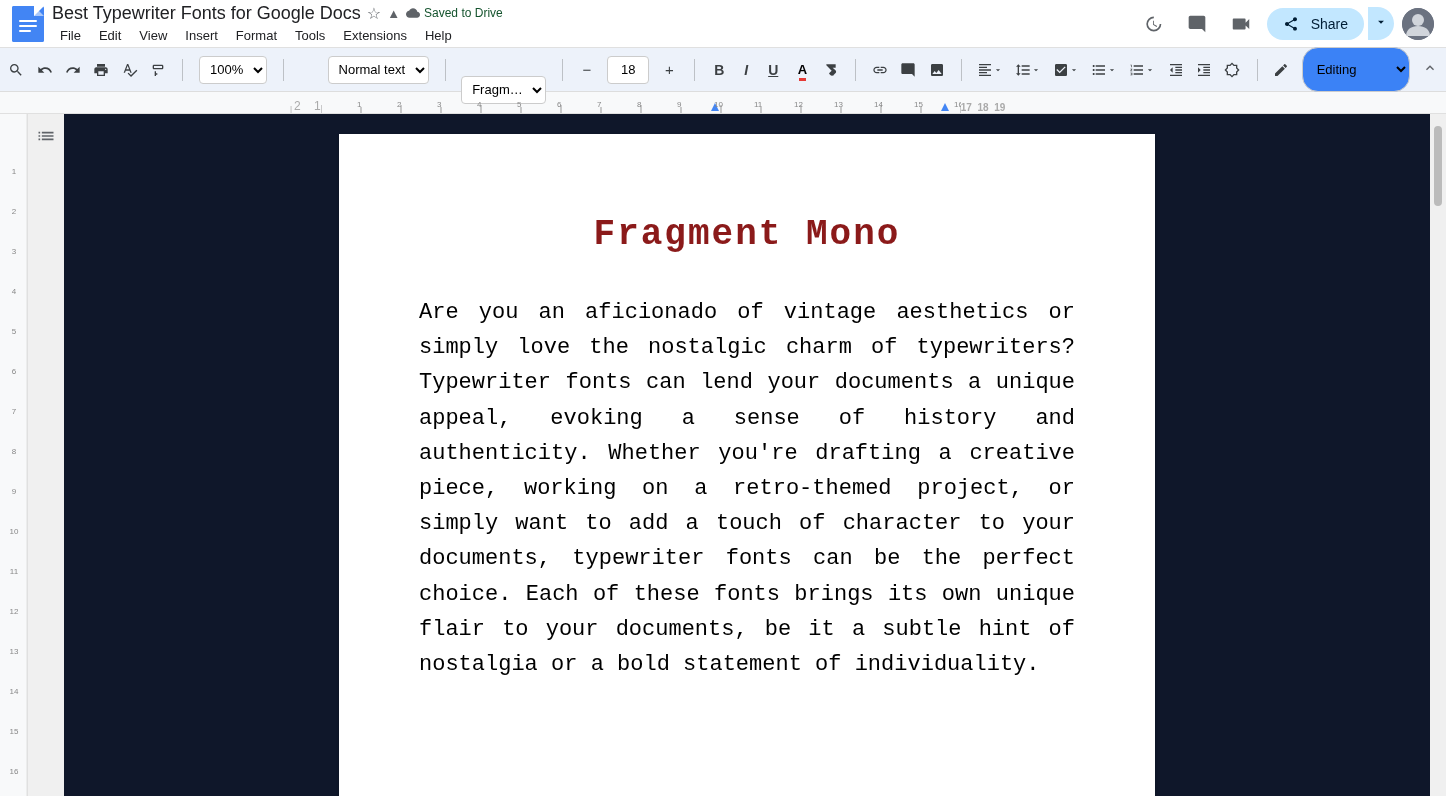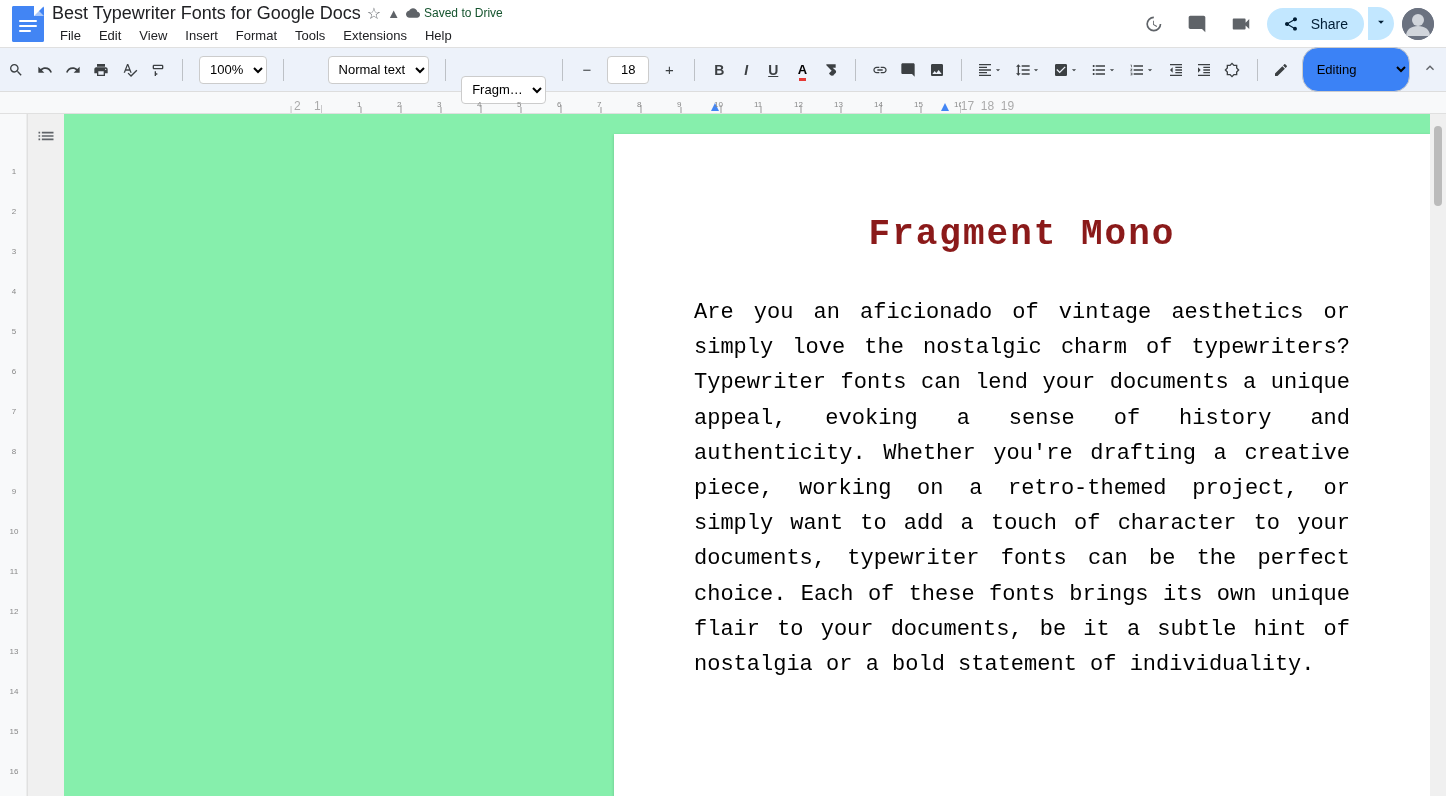--- a/index.html
+++ b/index.html
@@ -48,21 +48,21 @@
     
     #main-area { display: flex; height: calc(796px - 48px - 44px - 22px); overflow: hidden; }
 
     
     #left-ruler { width: 28px; background: #f8f9fa; border-right: 1px solid #e0e0e0; display: flex; flex-direction: column; align-items: center; overflow: hidden; }
 
     
     #outline-panel { width: 36px; padding-top: 12px; display: flex; flex-direction: column; align-items: center; }
 
     
-    #doc-area { flex: 1; overflow-y: auto; background: #86efac; display: flex; justify-content: flex-end; padding: 20px 0; }
+    #doc-area { flex: 1; overflow-y: auto; background: #0f172a; display: flex; justify-content: center; padding: 20px 0; }
     #page { width: 816px; background: #fff; min-height: 1000px; padding: 80px 80px 80px 80px; box-shadow: 0 1px 3px rgba(0,0,0,0.2); position: relative; }
 
     
     #doc-heading {
       font-family: 'Courier New', Courier, monospace;
       font-size: 36px;
       color: #8B1A1A;
       text-align: center;
       font-weight: bold;
       margin-bottom: 40px;
@@ -391,21 +391,21 @@
       <text x="316" y="10" font-size="8" fill="#888">8</text>
       <text x="356" y="10" font-size="8" fill="#888">9</text>
       <text x="393" y="10" font-size="8" fill="#888">10</text>
       <text x="433" y="10" font-size="8" fill="#888">11</text>
       <text x="473" y="10" font-size="8" fill="#888">12</text>
       <text x="513" y="10" font-size="8" fill="#888">13</text>
       <text x="553" y="10" font-size="8" fill="#888">14</text>
       <text x="593" y="10" font-size="8" fill="#888">15</text>
       <text x="633" y="10" font-size="8" fill="#888">16</text>
     </svg>
-    <span style="font-size:12px;color:#aaa;">17&nbsp;&nbsp;18&nbsp;&nbsp;19</span>
+    <span style="font-size:10px;color:#aaa;font-weight:bold;">17&nbsp;&nbsp;18&nbsp;&nbsp;19</span>
   </div>
 </div>
 
 <div id="main-area">
 
   <div id="left-ruler">
     <svg width="28" height="682" style="display:block;">
       <line x1="27" y1="0" x2="27" y2="682" stroke="#e0e0e0" stroke-width="1"></line>
       <g font-size="8" fill="#888" text-anchor="middle">
         <text x="14" y="60">1</text>

